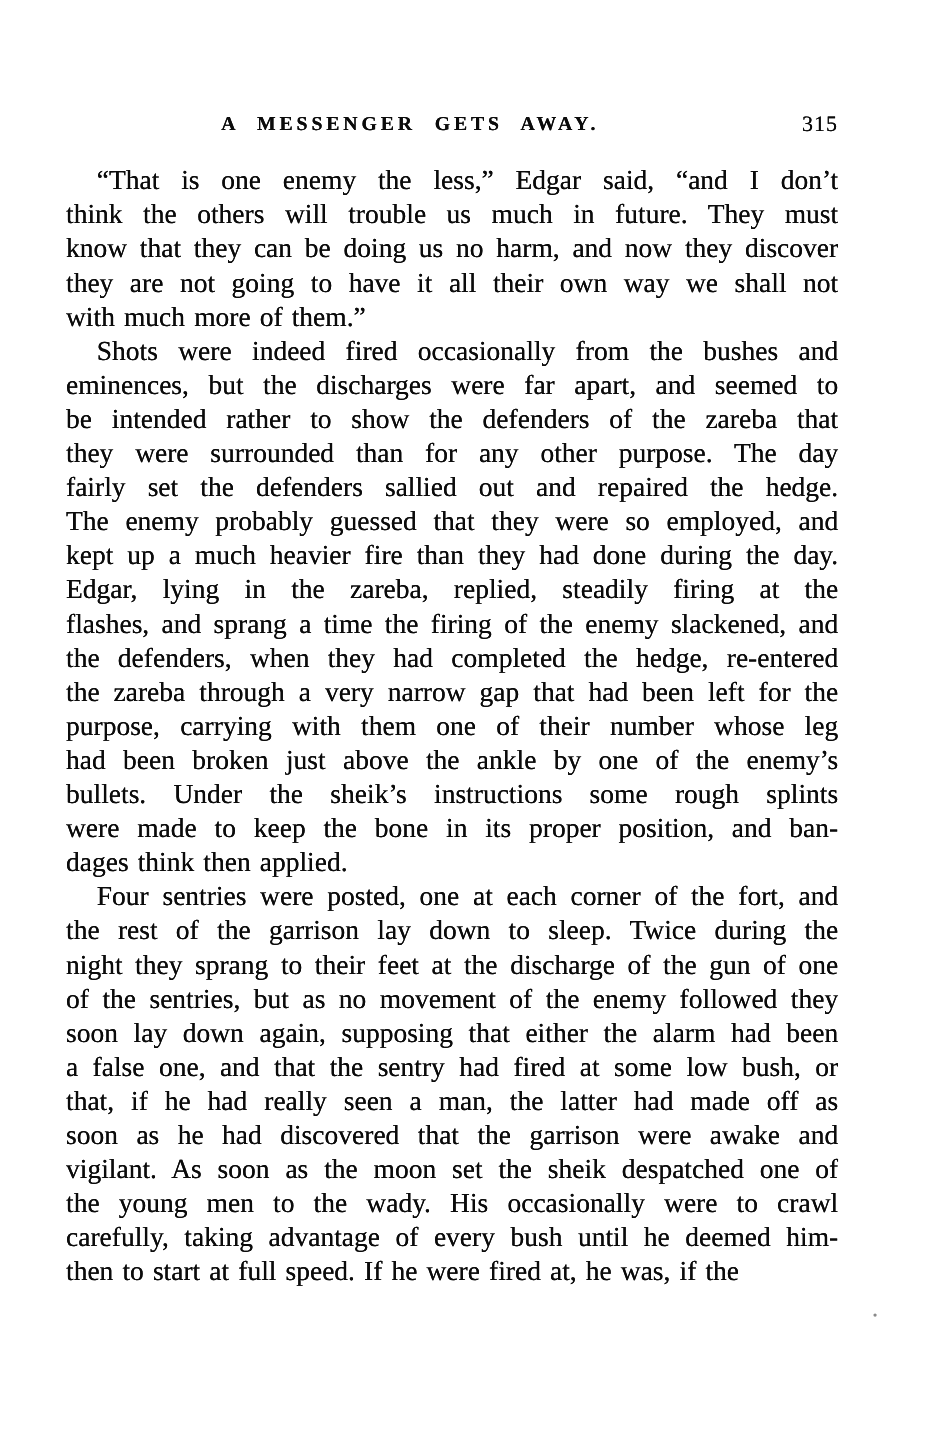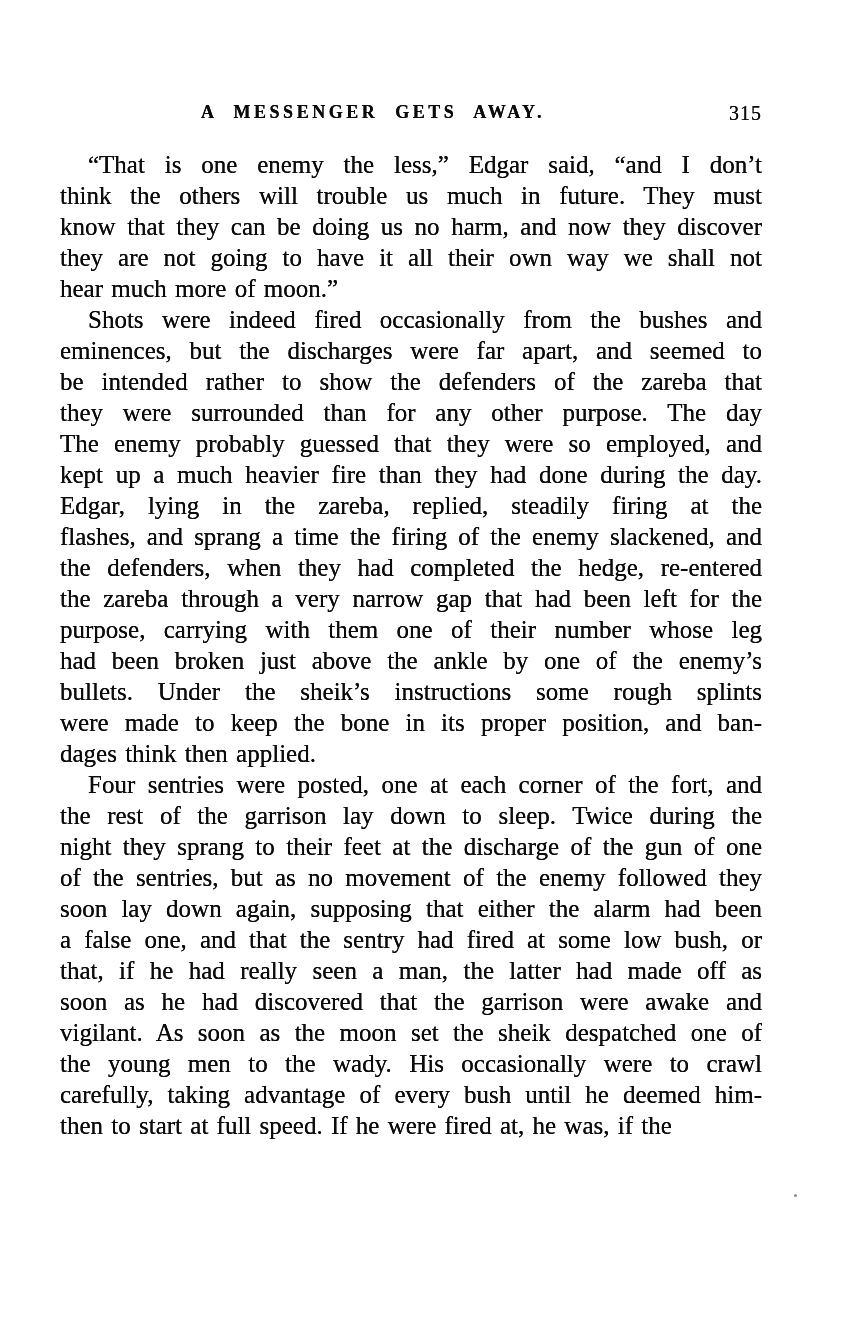--- a/index.html
+++ b/index.html
@@ -84,27 +84,28 @@
     <div class="head-title">A MESSENGER GETS AWAY.</div>
     <div class="head-number">315</div>
   </div>
 
   <div class="body-text">
       <div class="para">
         <div class="line para-first">“That is one enemy the less,” Edgar said, “and I don’t</div>
         <div class="line">think the others will trouble us much in future. They must</div>
         <div class="line">know that they can be doing us no harm, and now they discover</div>
         <div class="line">they are not going to have it all their own way we shall not</div>
-        <div class="line para-last">hear much more of moon.”</div>
+        <div class="line para-last">with much more of them.”</div>
       </div>
       <div class="para">
         <div class="line para-first">Shots were indeed fired occasionally from the bushes and</div>
         <div class="line">eminences, but the discharges were far apart, and seemed to</div>
         <div class="line">be intended rather to show the defenders of the zareba that</div>
         <div class="line">they were surrounded than for any other purpose. The day</div>
+        <div class="line">fairly set the defenders sallied out and repaired the hedge.</div>
         <div class="line">The enemy probably guessed that they were so employed, and</div>
         <div class="line">kept up a much heavier fire than they had done during the day.</div>
         <div class="line">Edgar, lying in the zareba, replied, steadily firing at the</div>
         <div class="line">flashes, and sprang a time the firing of the enemy slackened, and</div>
         <div class="line">the defenders, when they had completed the hedge, re-entered</div>
         <div class="line">the zareba through a very narrow gap that had been left for the</div>
         <div class="line">purpose, carrying with them one of their number whose leg</div>
         <div class="line">had been broken just above the ankle by one of the enemy’s</div>
         <div class="line">bullets. Under the sheik’s instructions some rough splints</div>
         <div class="line">were made to keep the bone in its proper position, and ban-</div>

